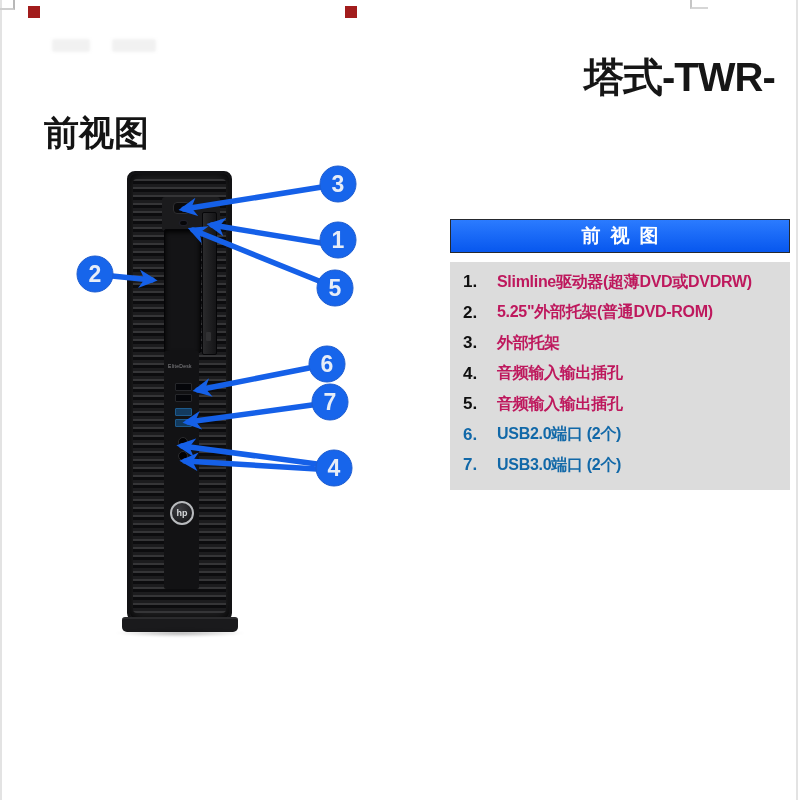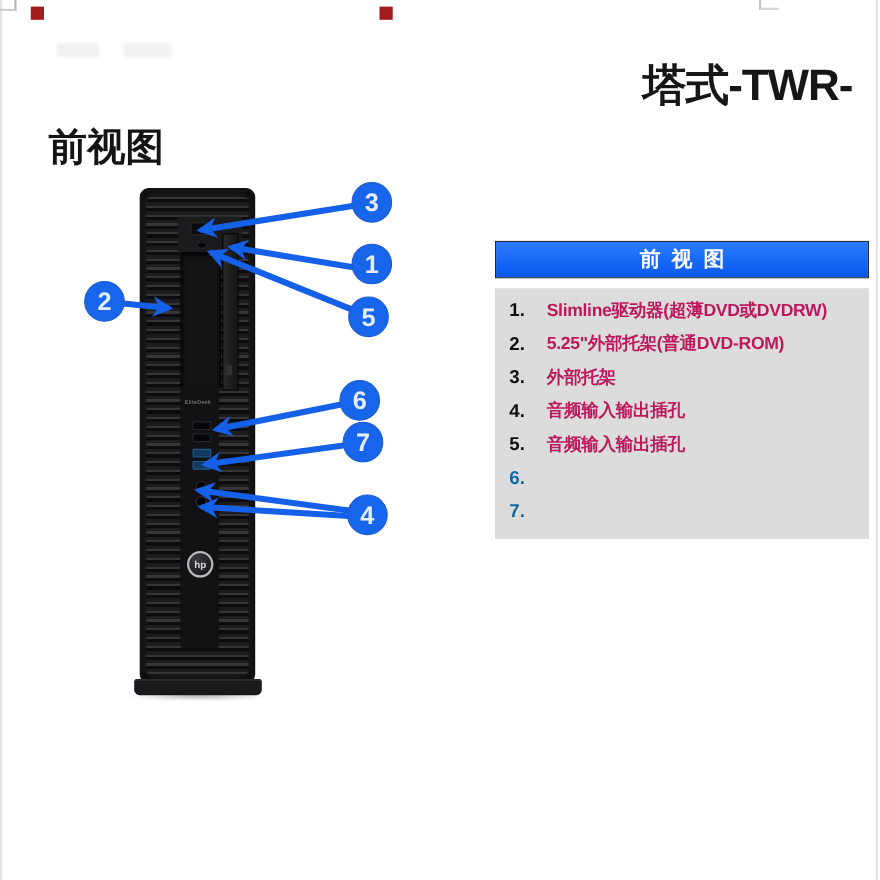--- a/index.html
+++ b/index.html
@@ -158,19 +158,21 @@
     <div class="legend-row">
       <span class="num">4.</span>
       <span class="txt">音频输入输出插孔</span>
     </div>
     <div class="legend-row">
       <span class="num">5.</span>
       <span class="txt">音频输入输出插孔</span>
     </div>
     <div class="legend-row usb">
       <span class="num">6.</span>
+      <span class="txt">USB2.0端口 (2个)</span>
     </div>
     <div class="legend-row usb">
       <span class="num">7.</span>
+      <span class="txt">USB3.0端口 (2个)</span>
     </div>
   </div>
 
 </div>
 
 </body></html>

